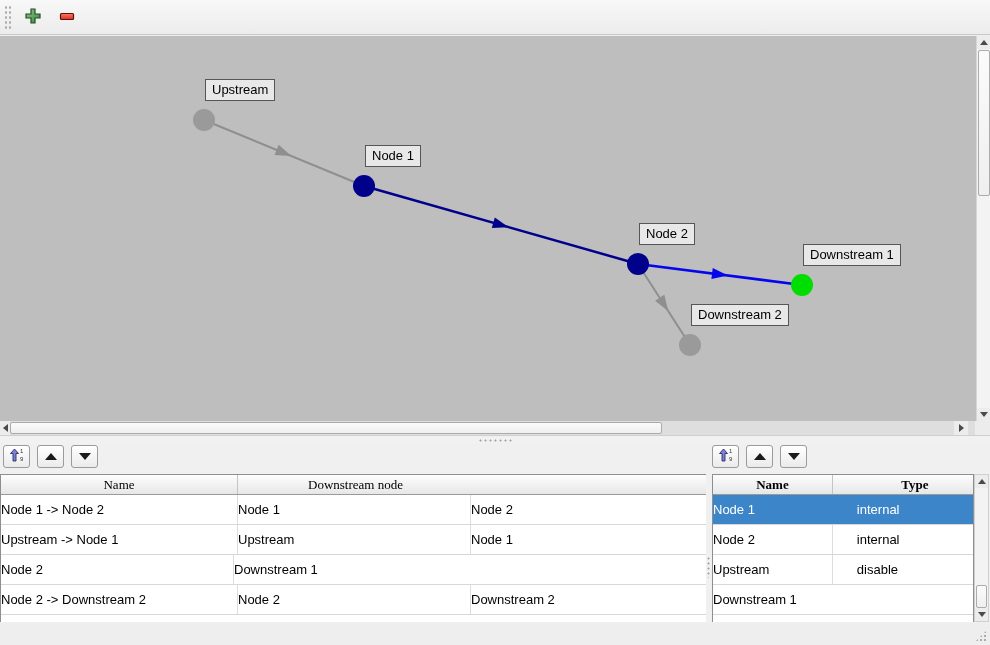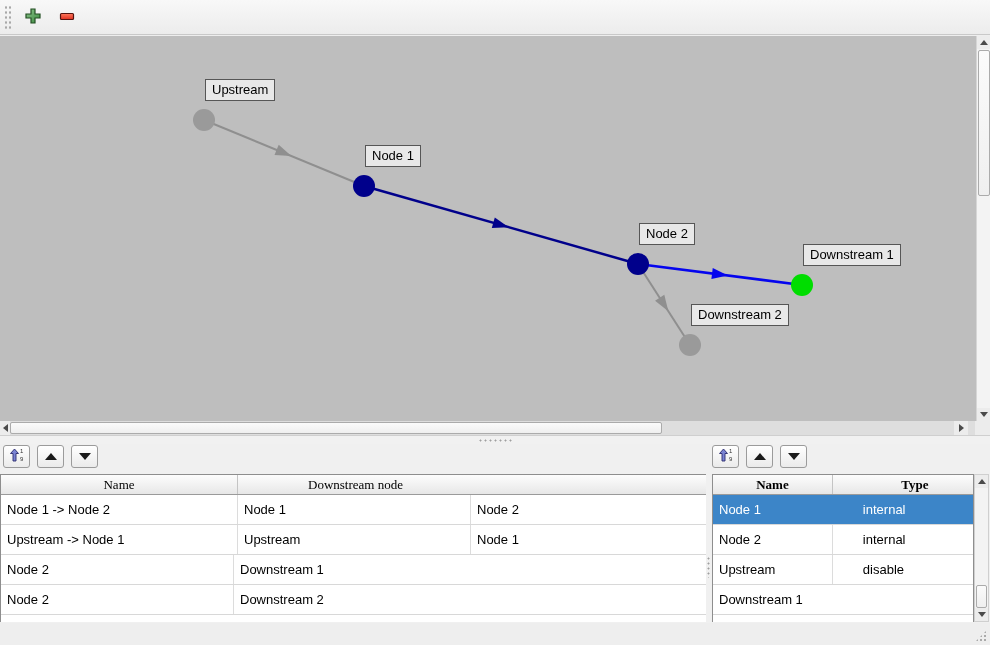--- a/index.html
+++ b/index.html
@@ -49,21 +49,21 @@
   .small-btn { width:27px; height:23px; margin-right:7px; border:1px solid #9b9b9b; border-radius:3px;
     background:linear-gradient(#ffffff,#ebebeb); display:flex; align-items:center; justify-content:center; cursor:default; }
   .btri-up   { border-left:6px solid transparent; border-right:6px solid transparent; border-bottom:7px solid #1a1a1a; }
   .btri-down { border-left:6px solid transparent; border-right:6px solid transparent; border-top:7px solid #1a1a1a; }
 
   .table { position:absolute; top:30px; background:#ffffff; border:1px solid #8e8e8e; }
   .thead { display:flex; height:20px; background:linear-gradient(#fdfdfd,#e7e7e7); border-bottom:1px solid #9a9a9a; }
   .th { display:flex; align-items:center; justify-content:center; border-right:1px solid #c4c4c4; height:100%;font-family:Liberation Serif, serif; }
   .th:last-child { border-right:none; }
   .tr { display:flex; height:30px; border-bottom:1px solid #d8d8d8; background:#ffffff; }
-  .td { display:flex; align-items:center; padding-left:6px; border-right:1px solid #dcdcdc; height:100%; overflow:hidden; white-space:nowrap; }
+  .td { display:flex; align-items:center; border-right:1px solid #dcdcdc; height:100%; overflow:hidden; white-space:nowrap; }
   .td:last-child { border-right:none; }
   .tr.selected { background:#3c85c8; color:#ffffff; }
   .tr.selected .td { border-right-color:#3c85c8; }
   .empty-strip { height:7px; background:#ffffff; }
 
   .edge-table { left:0; width:707px; height:148px; }
   .edge-table .c0 { width:237px; } .edge-table .c1 { width:233px; } .edge-table .c2 { width:235px; }
 
   .v-splitter { position:absolute; left:706px; top:30px; width:6px; height:148px; background:#f0f0f0; }
   .v-splitter .dots { position:absolute; left:1px; top:82px; width:3px; height:22px;
@@ -218,20 +218,21 @@
       <div class="tr">
         <div class="td c0">Upstream -&gt; Node 1</div>
         <div class="td c1">Upstream</div>
         <div class="td c2">Node 1</div>
       </div>
       <div class="tr">
         <div class="td c1">Node 2</div>
         <div class="td c2">Downstream 1</div>
       </div>
       <div class="tr">
+        <div class="td c0">Node 2 -&gt; Downstream 2</div>
         <div class="td c1">Node 2</div>
         <div class="td c2">Downstream 2</div>
       </div>
       <div class="empty-strip"></div>
     </div>
 
     <div class="v-splitter">
         <div class="dots"></div>
       </div>
 

